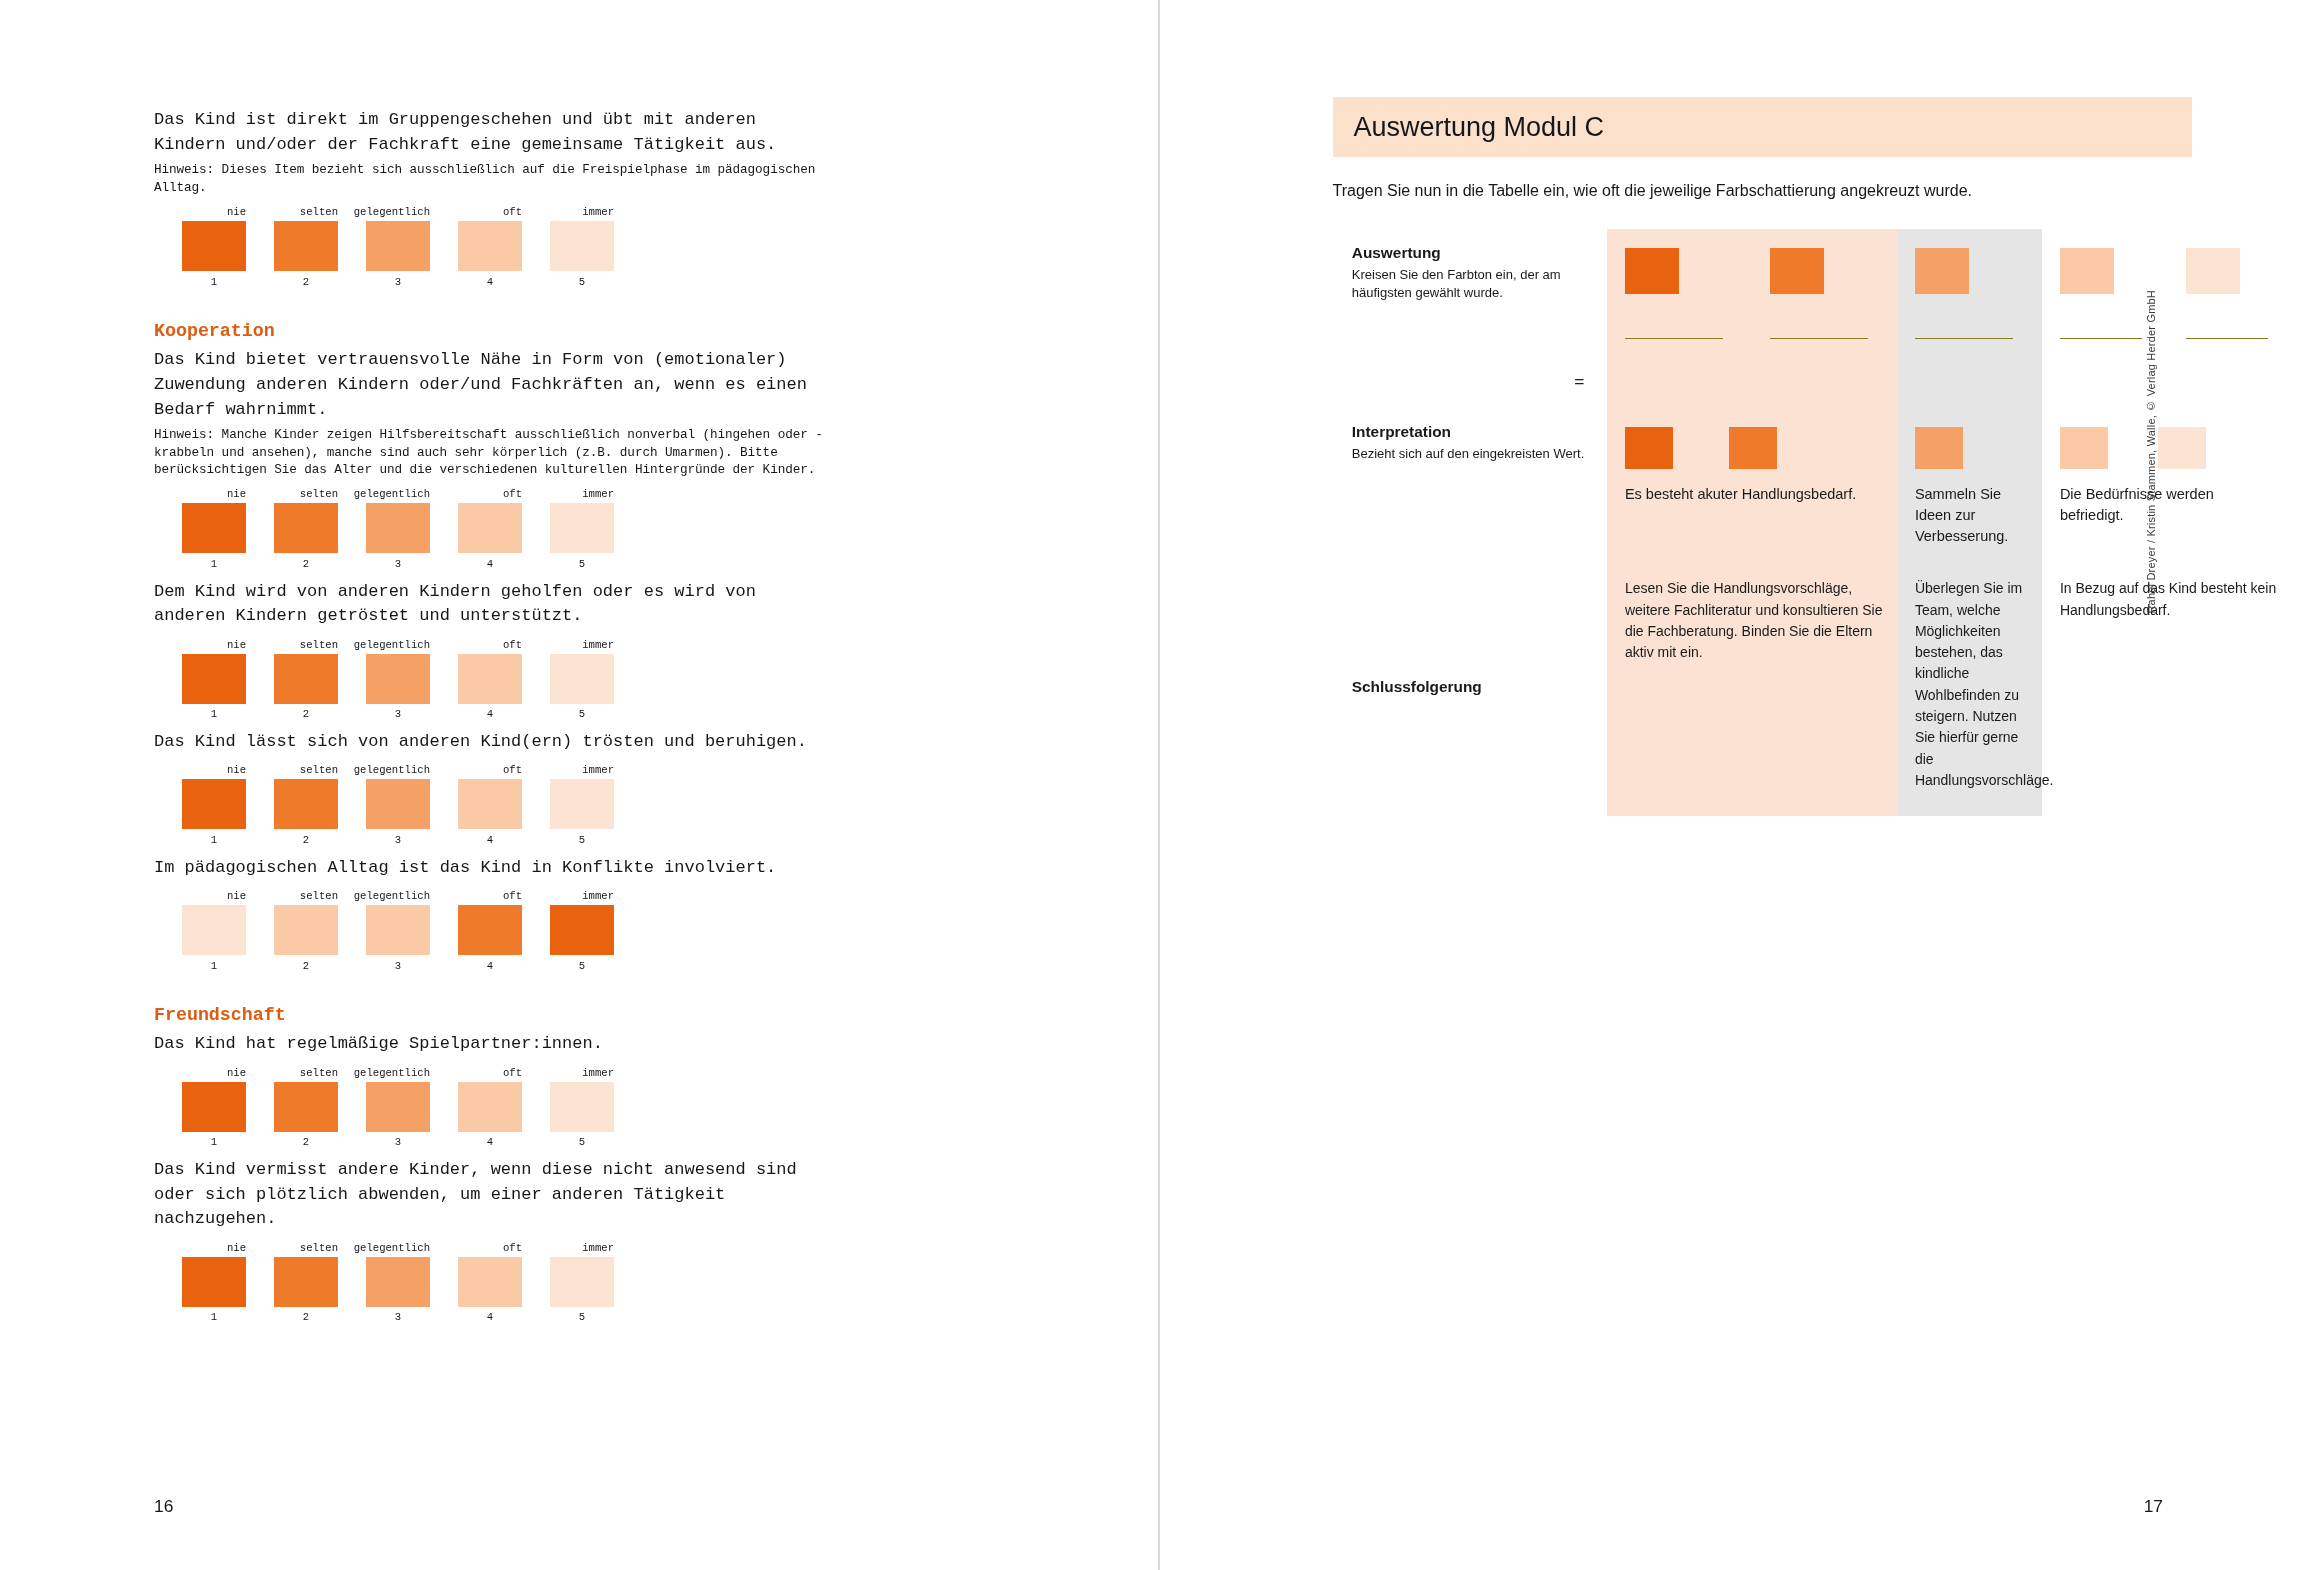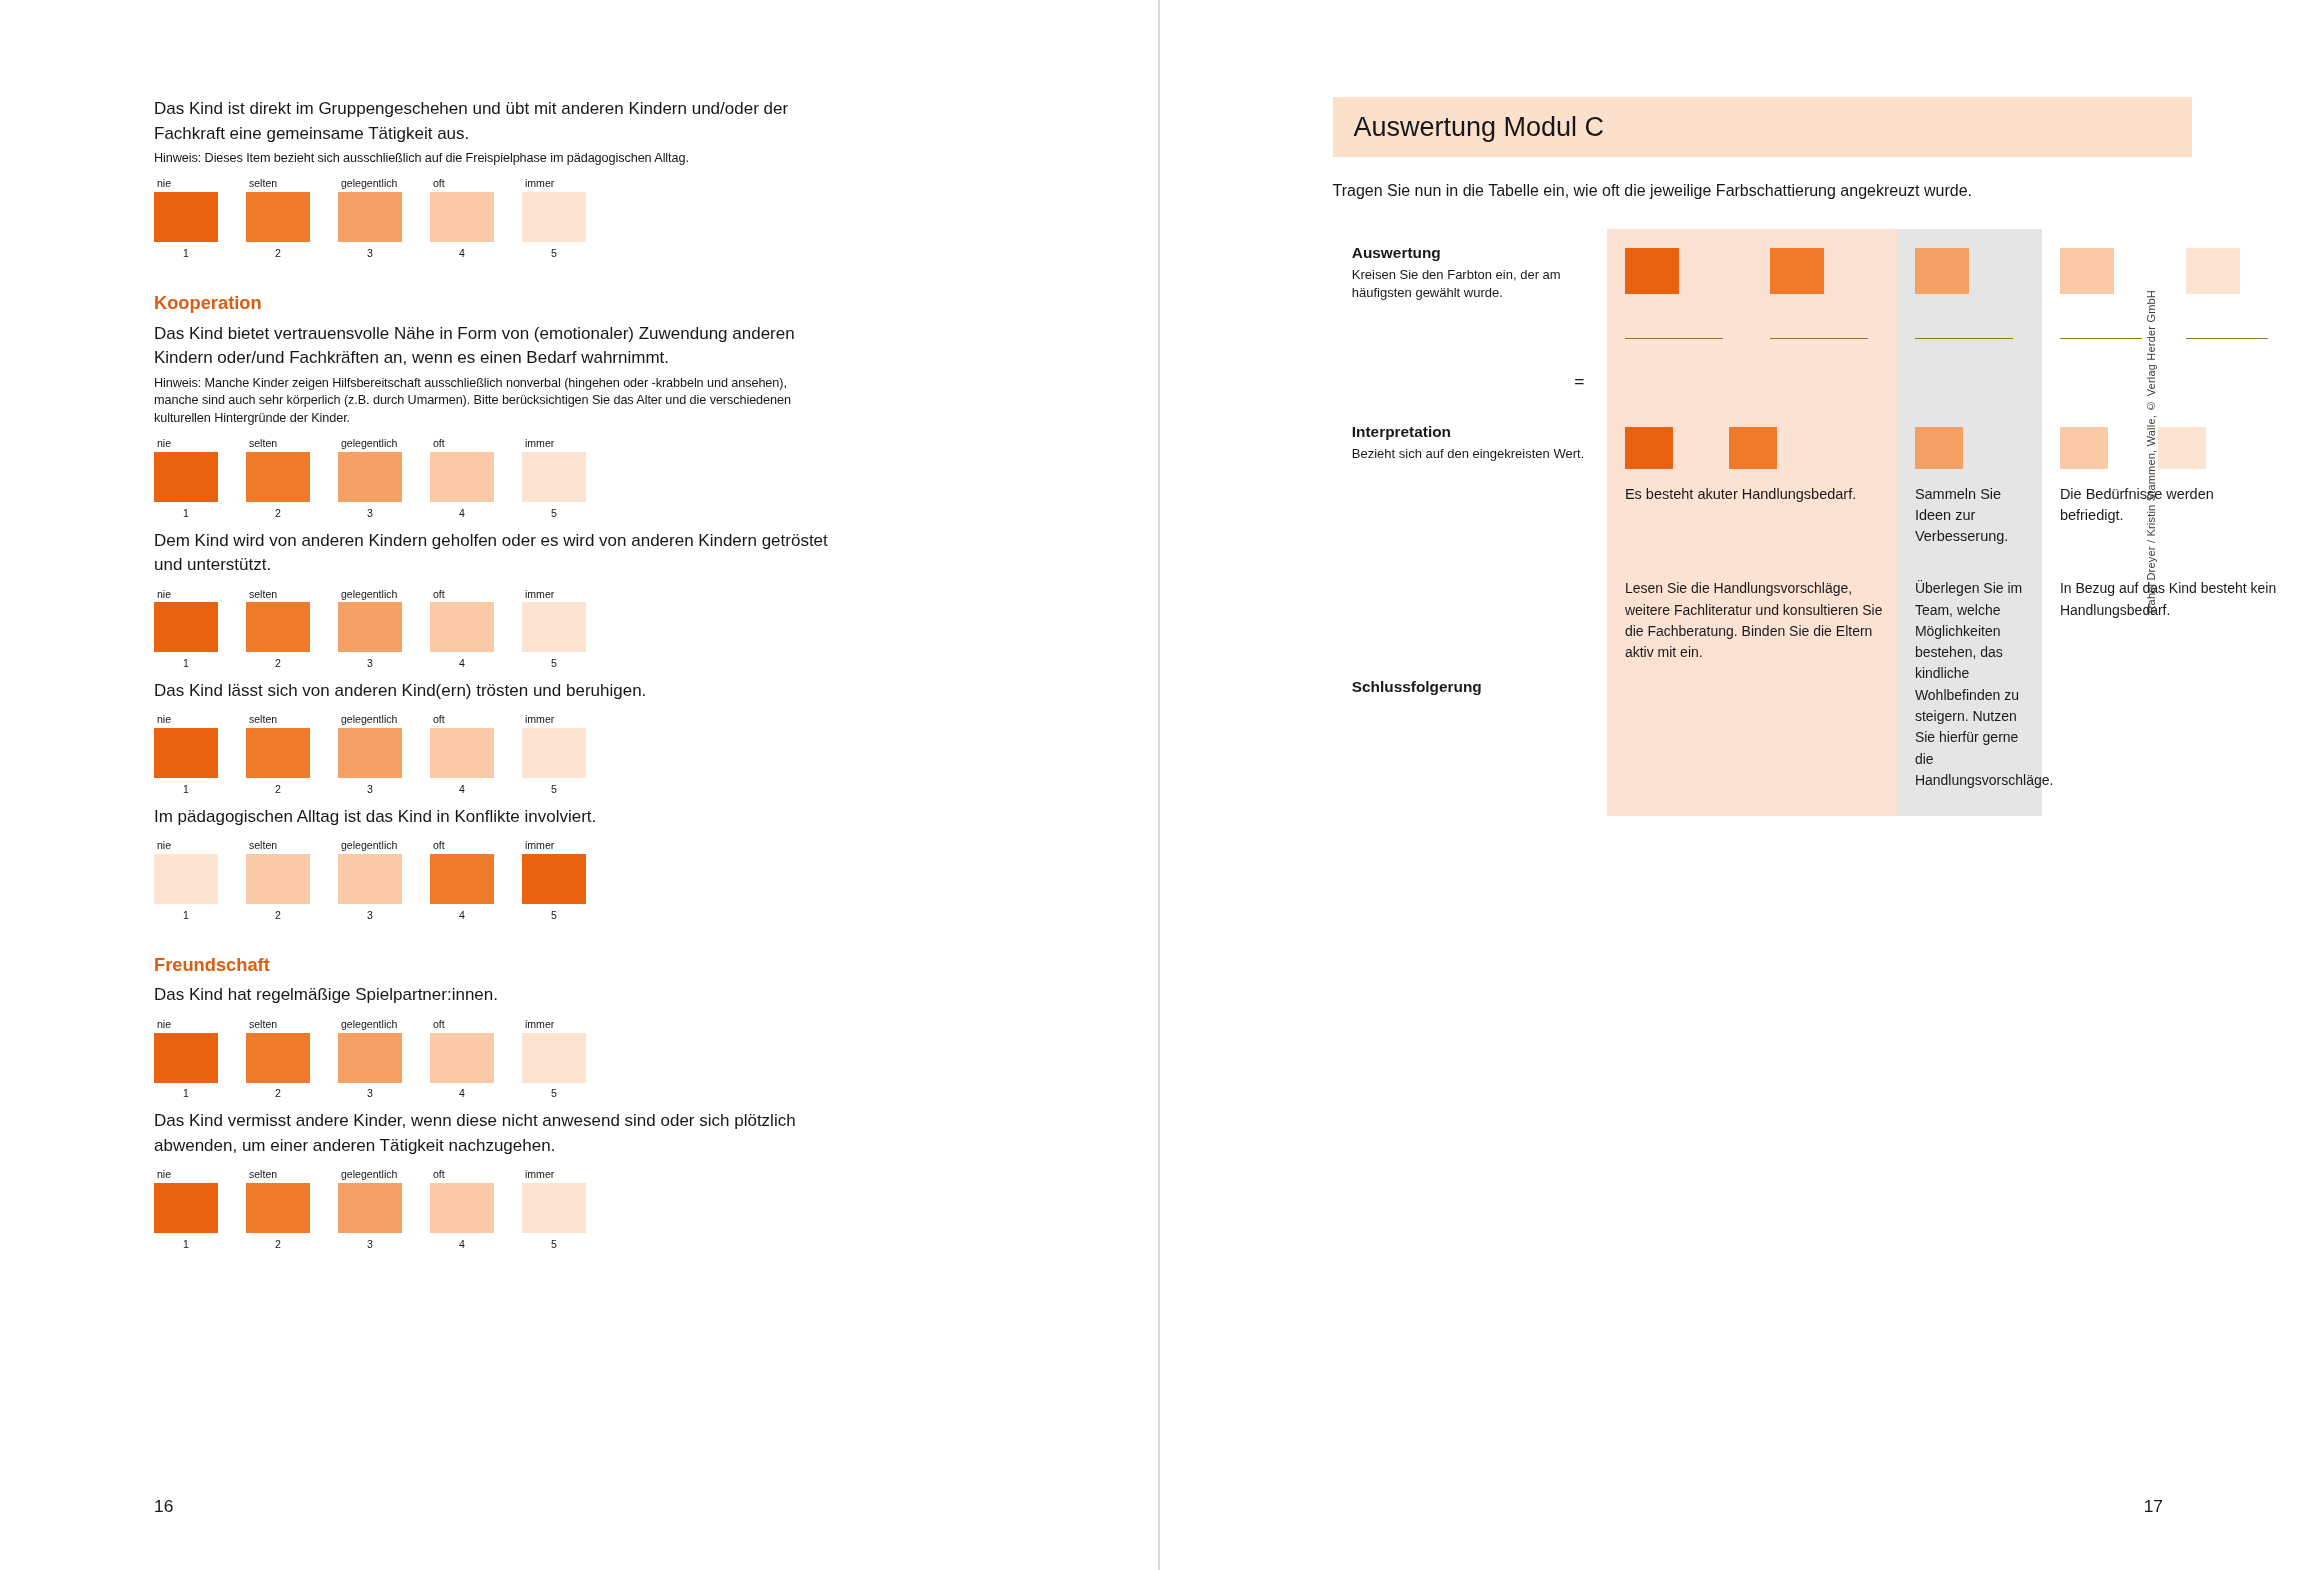--- a/index.html
+++ b/index.html
@@ -32,22 +32,23 @@
     top: 0;
     width: 1.9px;
     height: 1571px;
     background: #d9d9d9;
   }
 
   
   .left-content {
     position: absolute;
     left: 154px;
-    top: 97px;
+    top: 108px;
     width: 676px;
+    font-family: Liberation Mono, monospace;
   }
   .q-block { margin-bottom: 9.7px; }
   .q-text {
     font-size: 17px;
     line-height: 1.45;
     color: #17171a;
     margin: 0 0 3.9px 0;
   }
   .q-hint {
     font-size: 12.7px;
@@ -64,21 +65,21 @@
   }
   .scale {
     margin: 9.7px 0 3.9px 0;
     display: flex;
     gap: 0;
   }
   .scale-col {
     width: 92px;
     display: flex;
     flex-direction: column;
-    align-items: flex-start;
+    align-items: flex-end;
   }
   .scale-label {
     font-size: 10.6px;
     color: #17171a;
     margin-bottom: 2.9px;
     padding-left: 2.9px;
     white-space: nowrap;
   }
   .swatch {
     width: 64px;

